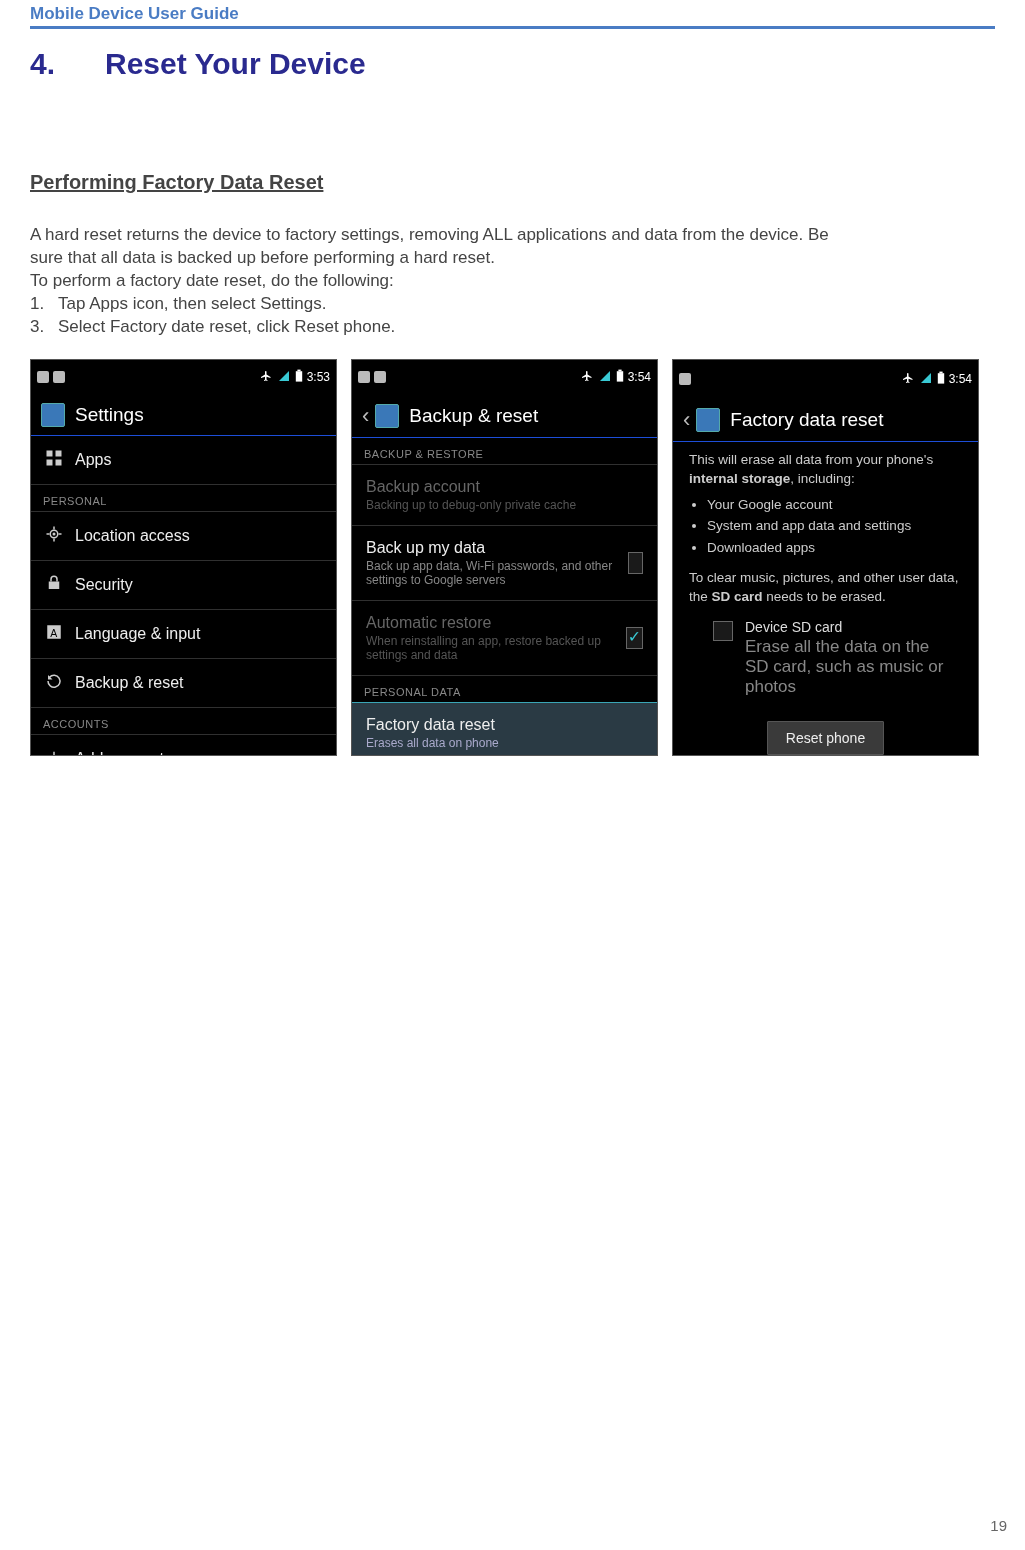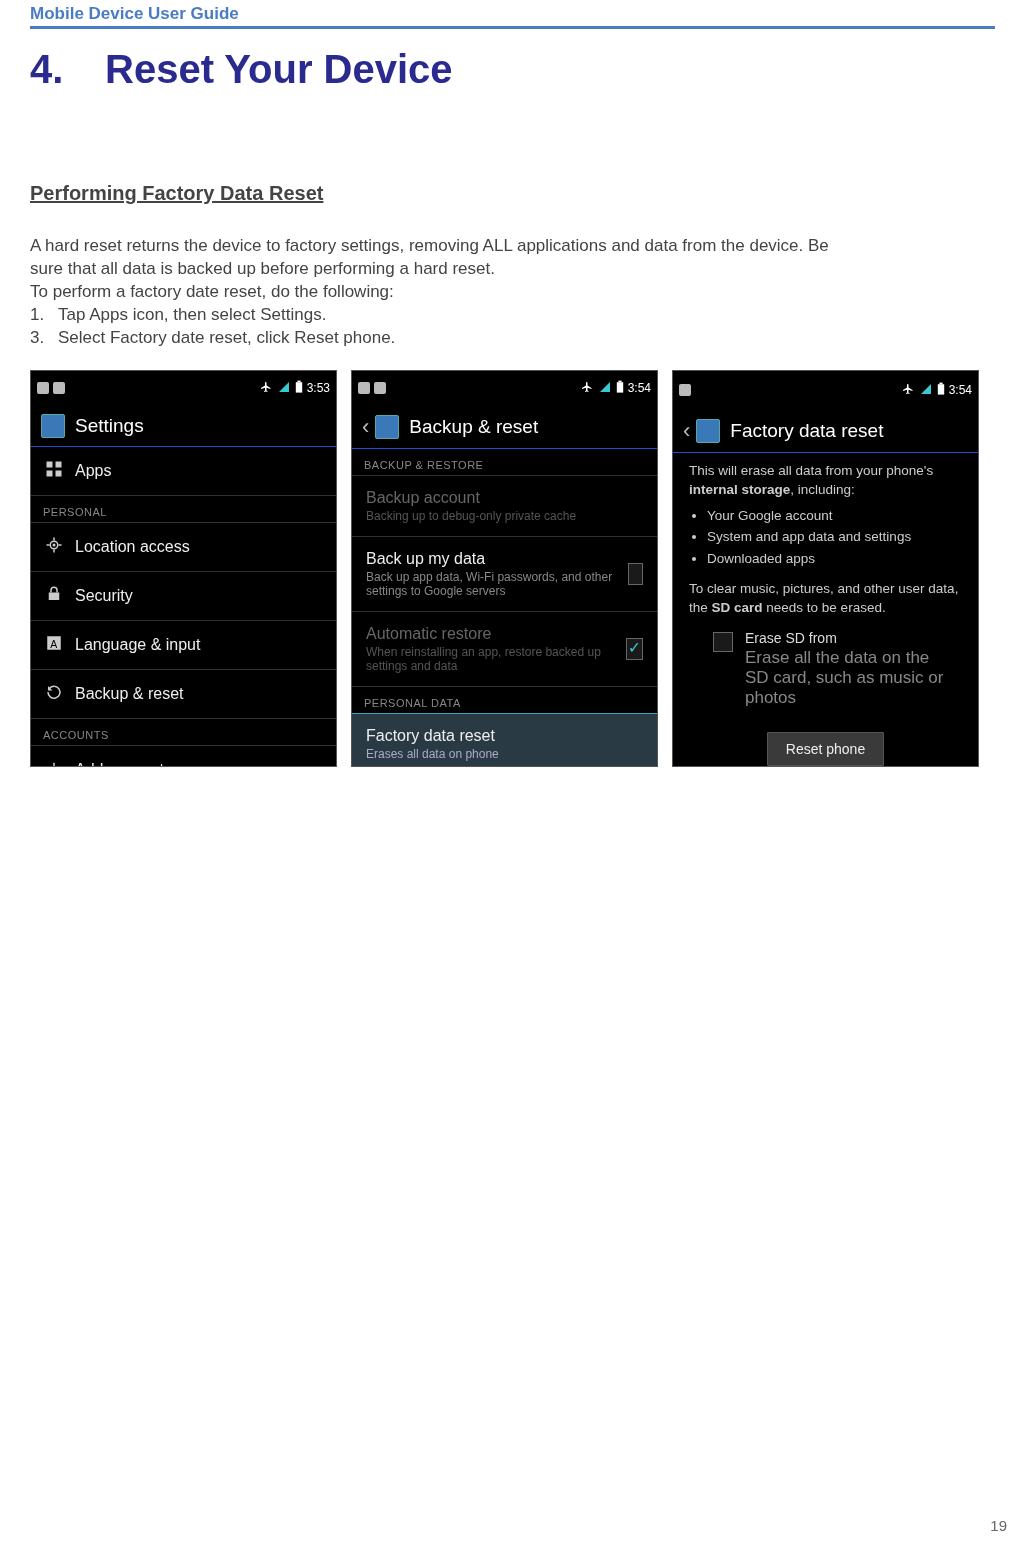--- a/index.html
+++ b/index.html
@@ -17,21 +17,21 @@
   .doc-header {
     color: #4a7cc4;
     font-size: 17px;
     font-weight: bold;
     border-bottom: 3px solid #4a7cc4;
     padding: 4px 0 2px 0;
     margin-bottom: 18px;
   }
   .chapter {
     color: #2a2a8f;
-    font-size: 40px;
+    font-size: 30px;
     font-weight: bold;
     margin: 0 0 90px 0;
   }
   .chapter-num { display: inline-block; width: 75px; }
   .subhead {
     color: #444;
     font-size: 20px;
     font-weight: bold;
     text-decoration: underline;
     margin-bottom: 30px;
@@ -331,21 +331,21 @@
         <ul>
           <li>Your Google account</li>
           <li>System and app data and settings</li>
           <li>Downloaded apps</li>
         </ul>
         <div style="margin-top:10px;"><span>To clear music, pictures, and other user data, the </span><b>SD card</b><span> needs to be erased.</span></div>
       </div>
       <div class="erase-row">
         <span class="cbx"></span>
         <div class="etxt">
-          <div class="t1">Erase SD from</div>
+          <div class="t1">Device SD card</div>
           <div class="t2">Erase all the data on the SD card, such as music or photos</div>
         </div>
       </div>
       <div class="reset-btn">Reset phone</div>
     </div>
 
   </div>
 </div>
 
 <div class="page-num">19</div>

